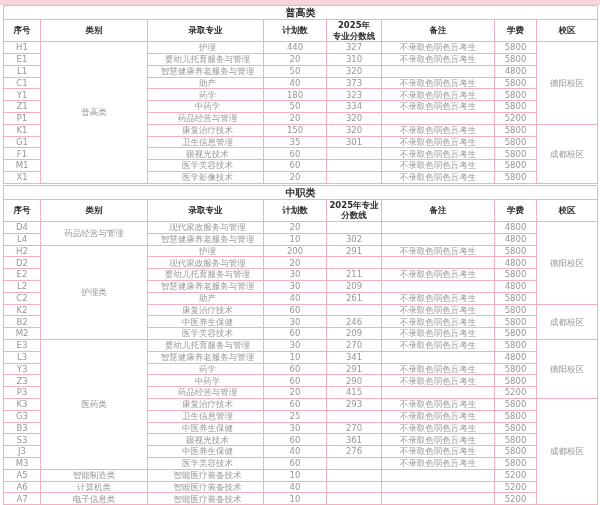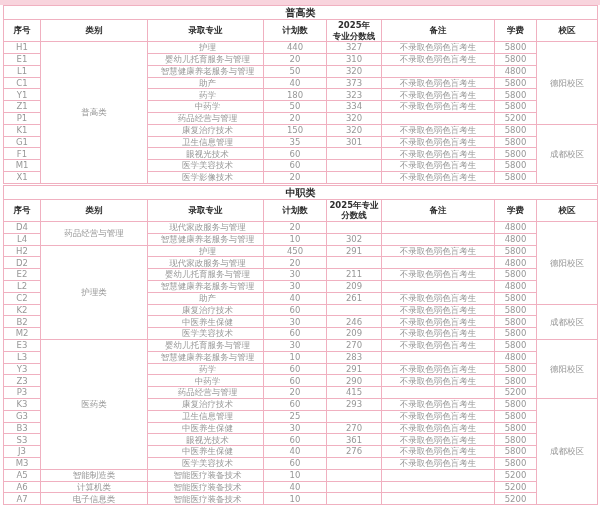--- a/index.html
+++ b/index.html
@@ -213,21 +213,21 @@
           <td class="major-cell">智慧健康养老服务与管理</td>
           <td>10</td>
           <td>302</td>
           <td></td>
           <td>4800</td>
         </tr>
         <tr>
           <td>H2</td>
           <td rowspan="8">护理类</td>
           <td class="major-cell">护理</td>
-          <td>450</td>
+          <td>200</td>
           <td>291</td>
           <td>不录取色弱色盲考生</td>
           <td>5800</td>
         </tr>
         <tr>
           <td>D2</td>
           <td class="major-cell">现代家政服务与管理</td>
           <td>20</td>
           <td></td>
           <td></td>
@@ -289,21 +289,21 @@
           <td>30</td>
           <td>270</td>
           <td>不录取色弱色盲考生</td>
           <td>5800</td>
           <td rowspan="5">德阳校区</td>
         </tr>
         <tr>
           <td>L3</td>
           <td class="major-cell">智慧健康养老服务与管理</td>
           <td>10</td>
-          <td>283</td>
+          <td>341</td>
           <td></td>
           <td>4800</td>
         </tr>
         <tr>
           <td>Y3</td>
           <td class="major-cell">药学</td>
           <td>60</td>
           <td>291</td>
           <td>不录取色弱色盲考生</td>
           <td>5800</td>

